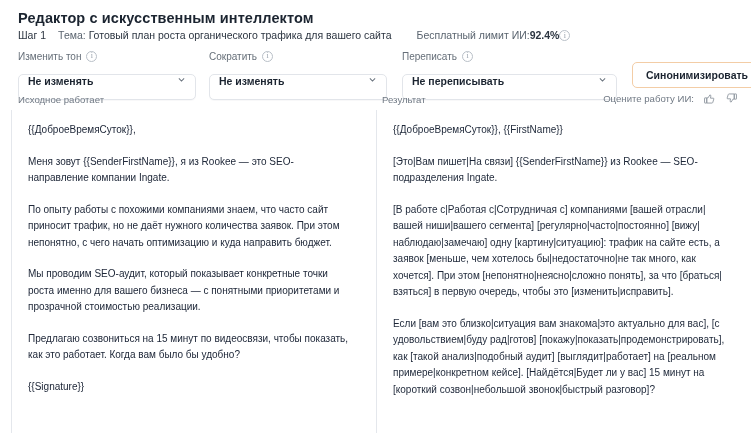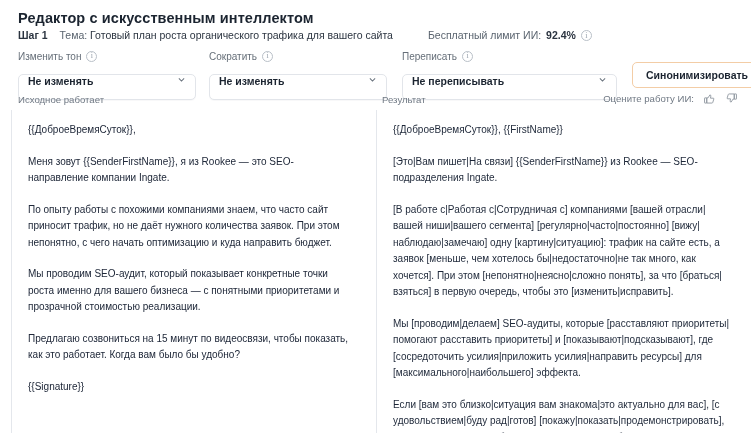--- a/index.html
+++ b/index.html
@@ -18,24 +18,24 @@
     position: absolute; left: 18px; top: 10px;
     font-size: 14.5px; font-weight: 700; letter-spacing: .1px;
     color: #1b2430;
   }
   .meta-row {
     position: absolute; left: 18px; top: 29px;
     display: flex; align-items: center; gap: 12px;
     font-size: 10.5px; color: #2b3440;
     white-space: nowrap;
   }
-  .meta-step { font-weight: 700; color:#2b3440; }
+  .meta-step { font-weight: 400; color:#2b3440; }
   .meta-topic { color:#2b3440; }
   .meta-topic .lbl { color:#5a646f; }
-  .meta-limit { margin-left: 23px; display:flex; align-items:flex-end; gap:5px; color:#2b3440; }
+  .meta-limit { margin-left: 13px; display:flex; align-items:flex-end; color:#2b3440; }
   .meta-limit .lbl { color:#5a646f; }
   .meta-limit b { font-weight: 700; }
 
   
   .info-ic {
     display:inline-flex; align-items:center; justify-content:center;
     width: 11px; height: 11px; border-radius: 50%;
     border: 1px solid #b9c0c8; color:#9aa3ad;
     font-size: 8px; line-height: 1; font-style: normal;
     font-family: "Liberation Serif", serif;
@@ -216,19 +216,18 @@
       <p>Предлагаю созвониться на 15 минут по видеосвязи, чтобы показать, как это работает. Когда вам было бы удобно?</p>
       <p>{{Signature}}</p>
     </div>
   </div>
 
   <div class="panel" id="panel-result">
     <div class="panel-inner">
       <p>{{ДоброеВремяСуток}}, {{FirstName}}</p>
       <p>[Это|Вам пишет|На связи] {{SenderFirstName}} из Rookee — SEO-подразделения Ingate.</p>
       <p>[В работе с|Работая с|Сотрудничая с] компаниями [вашей отрасли|вашей ниши|вашего сегмента] [регулярно|часто|постоянно] [вижу|наблюдаю|замечаю] одну [картину|ситуацию]: трафик на сайте есть, а заявок [меньше, чем хотелось бы|недостаточно|не так много, как хочется]. При этом [непонятно|неясно|сложно понять], за что [браться|взяться] в первую очередь, чтобы это [изменить|исправить].</p>
-      <p>Мы [проводим|делаем] SEO-аудиты, которые [расставляют приоритеты|помогают расставить приоритеты] и [показывают|подсказывают], где [сосредоточить усилия|приложить усилия|направить ресурсы] для [максимального|наибольшего] эффекта.</p>
       <p>Если [вам это близко|ситуация вам знакома|это актуально для вас], [с удовольствием|буду рад|готов] [покажу|показать|продемонстрировать], как [такой анализ|подобный аудит] [выглядит|работает] на [реальном примере|конкретном кейсе]. [Найдётся|Будет ли у вас] 15 минут на [короткий созвон|небольшой звонок|быстрый разговор]?</p>
 
     </div>
   </div>
 
 </div>
 
 </body></html>

